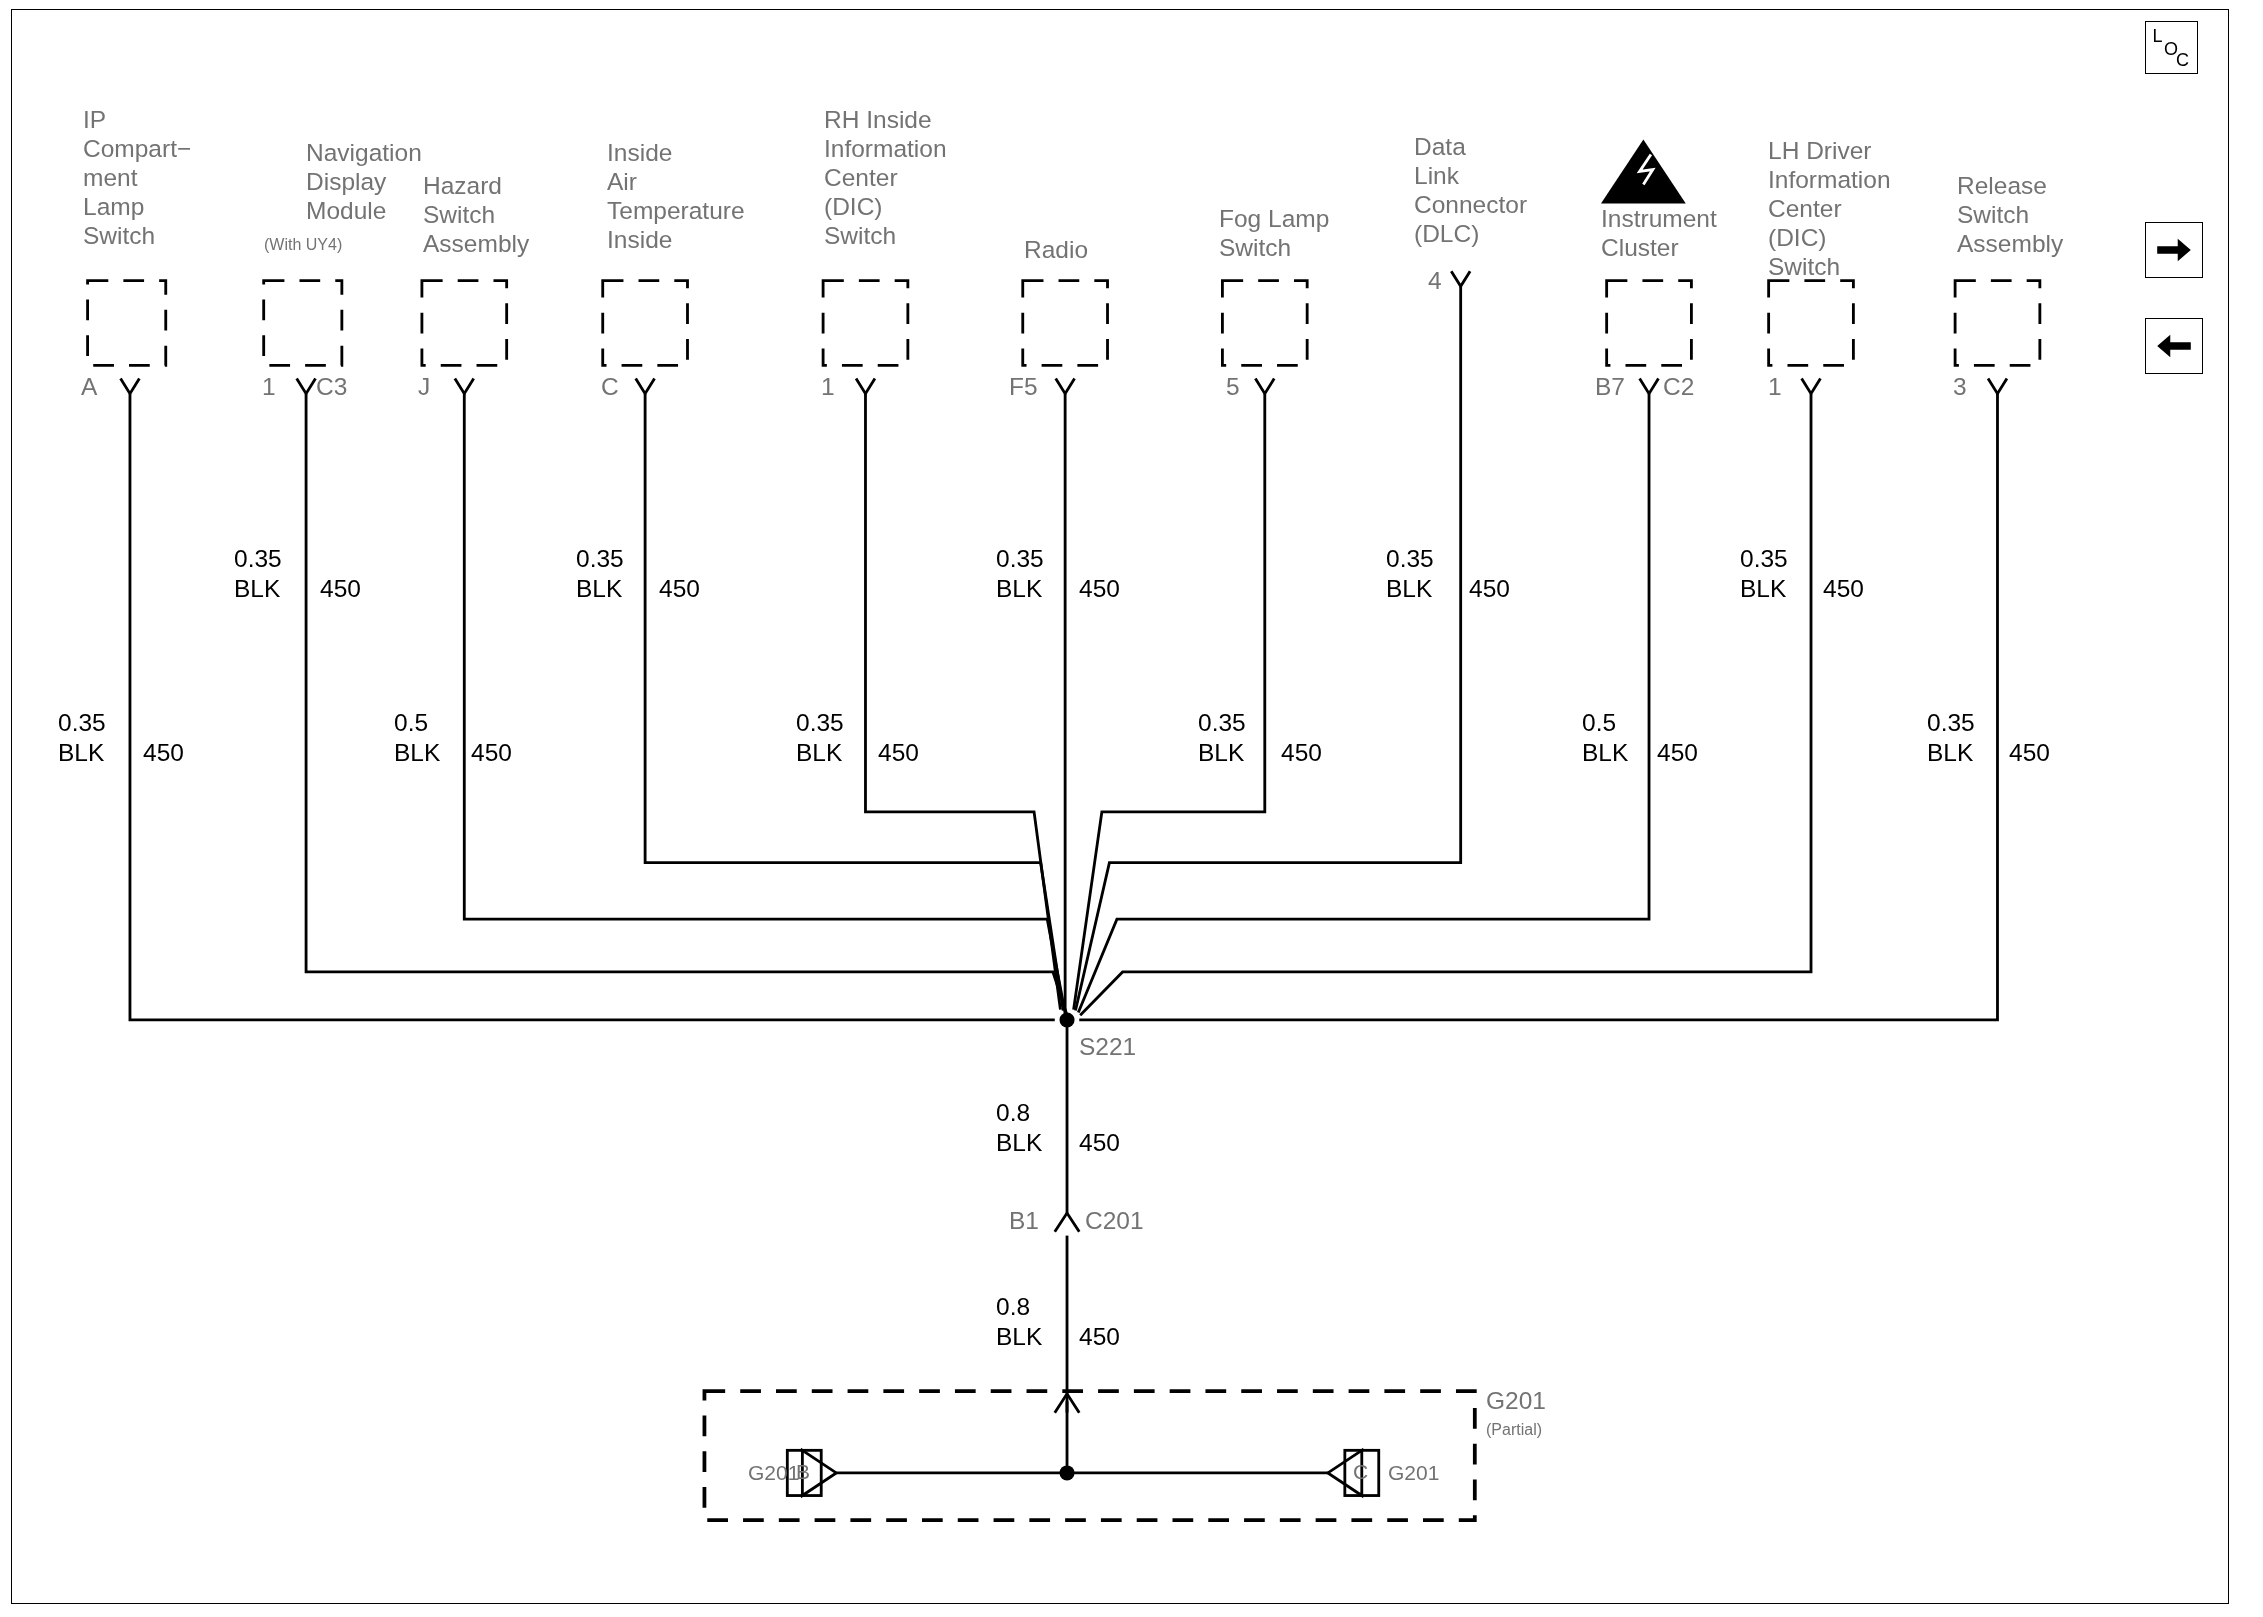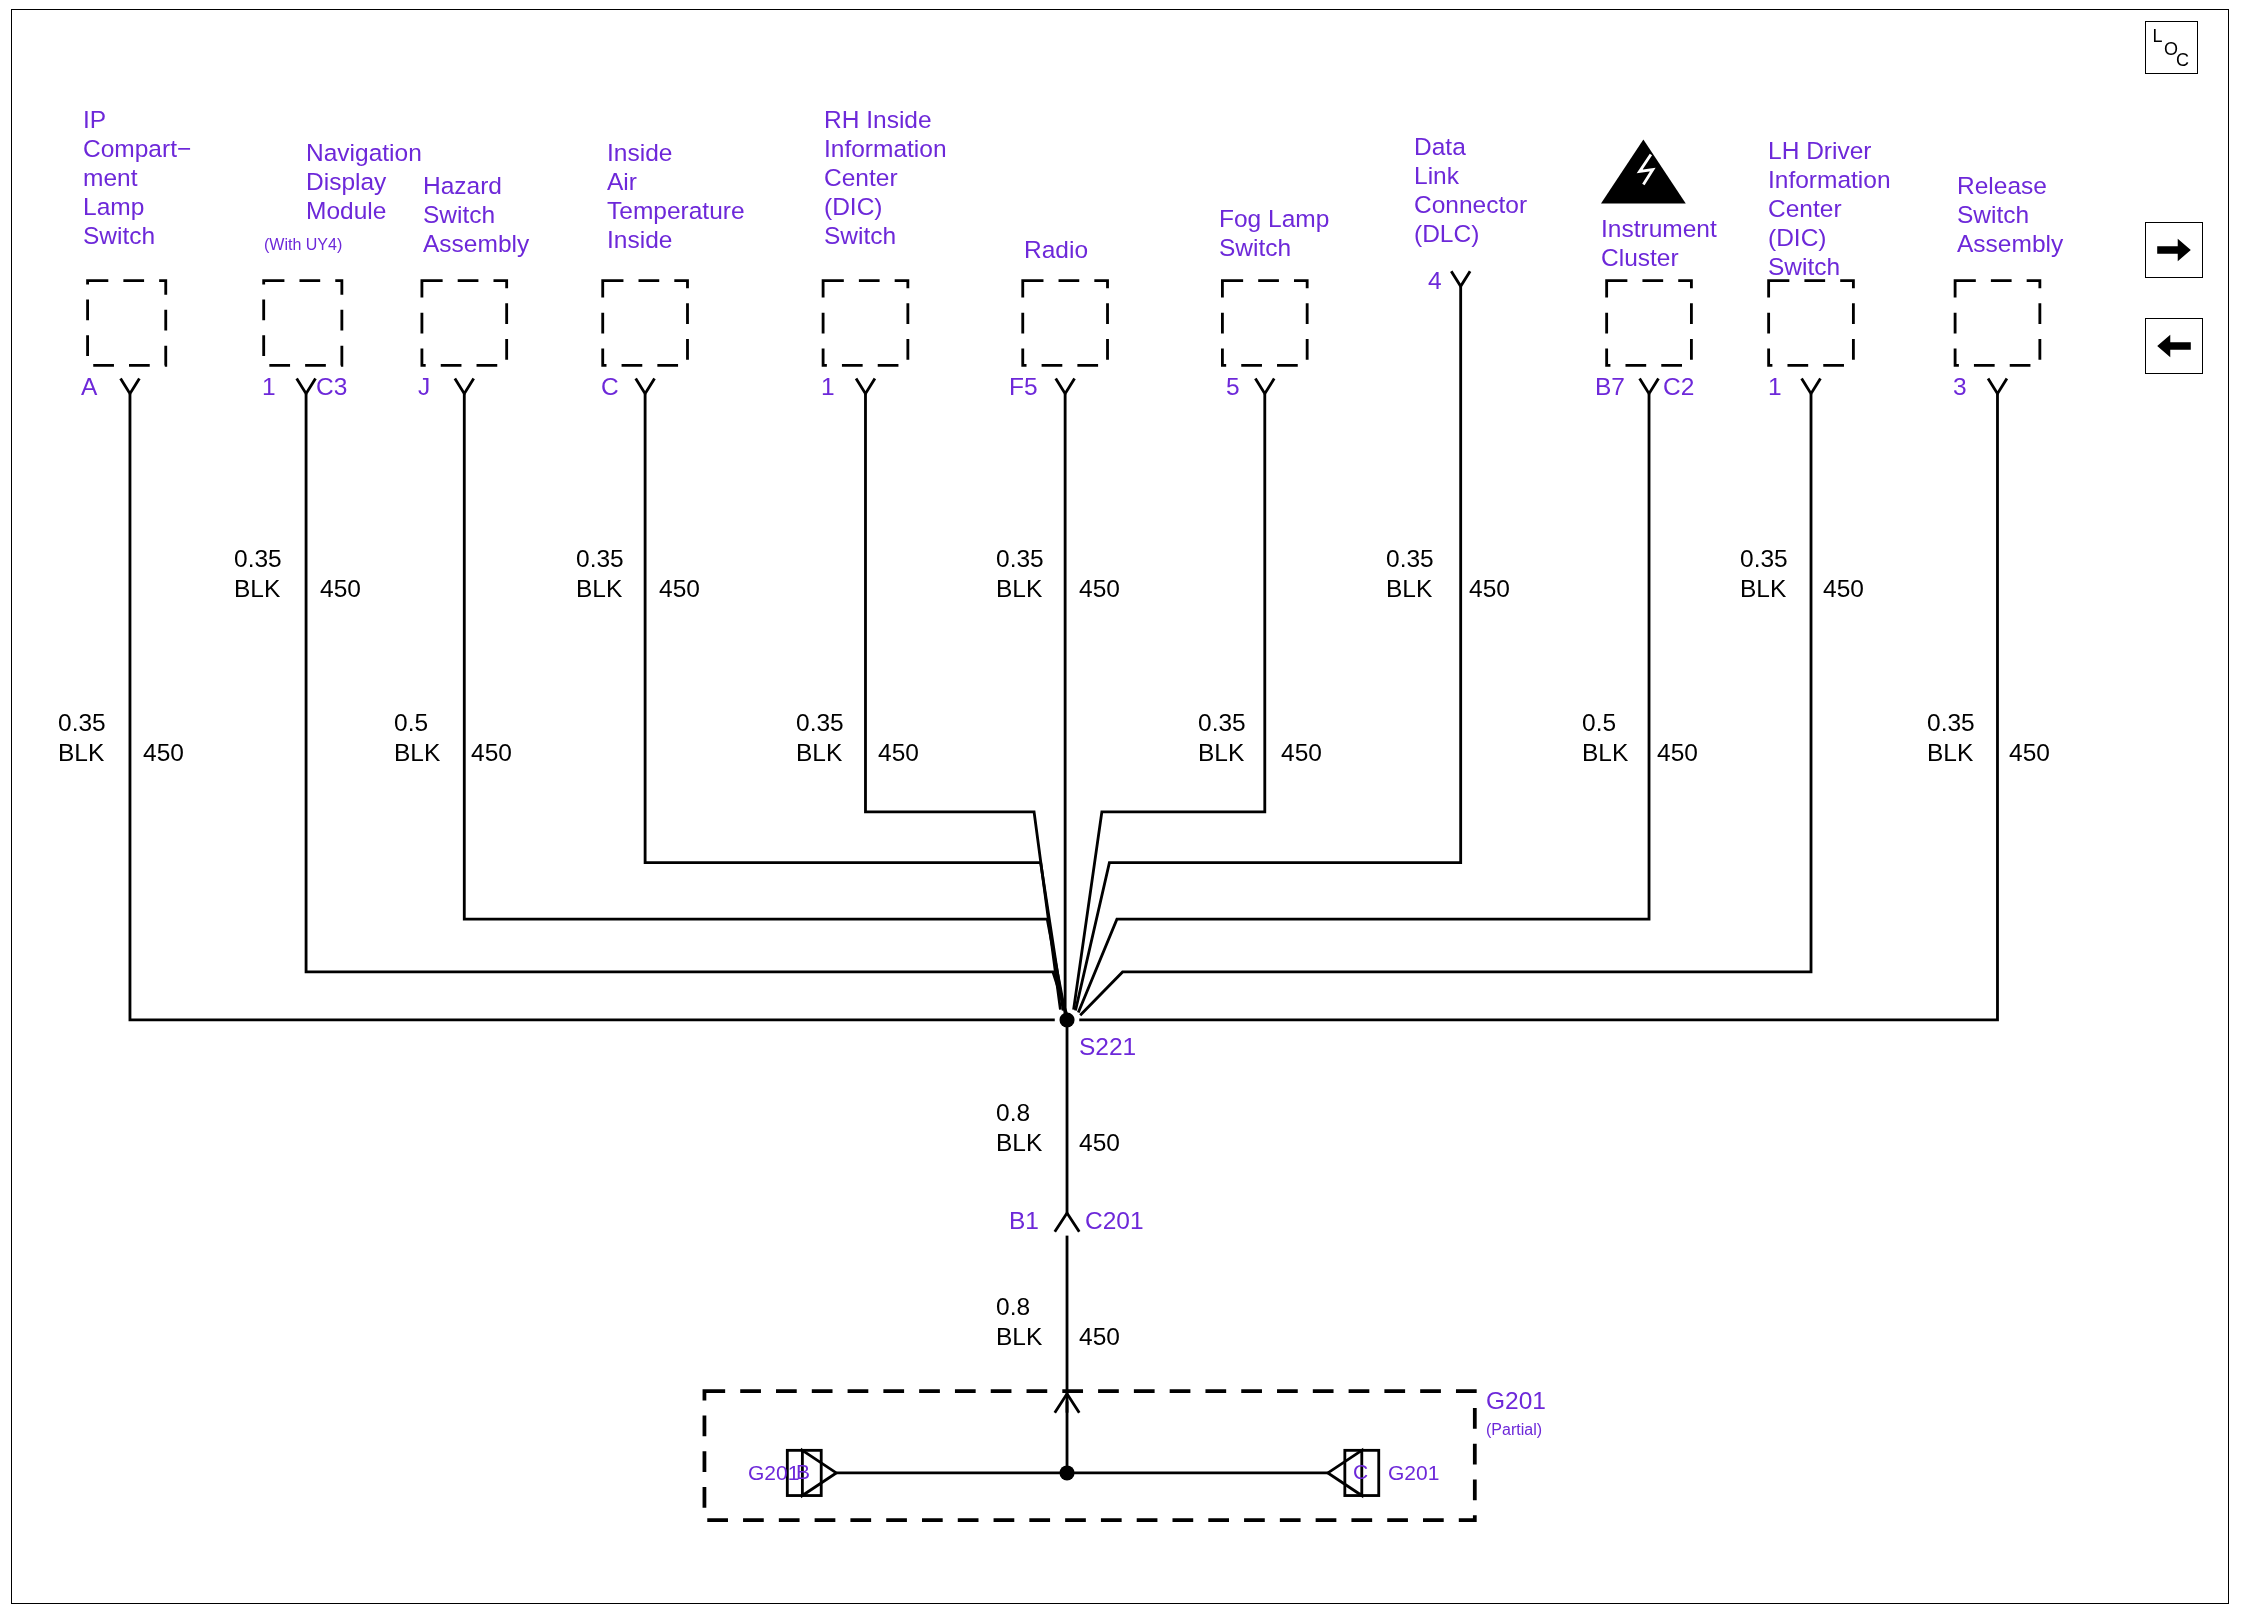--- a/index.html
+++ b/index.html
@@ -32,21 +32,21 @@
     left: 0;
     top: 0;
     width: 2264px;
     height: 1618px;
   }
   .lbl {
     position: absolute;
     font-size: 24.5px;
     line-height: 29px;
     white-space: pre;
-    color: #6d28d9;
+    color: #737373;
   }
   .lbl.small {
     font-size: 16px;
     line-height: 19px;
   }
   .lbl.mid {
     font-size: 21px;
     line-height: 24.5px;
   }
   .wirelbl {
@@ -225,21 +225,21 @@
   <div class="lbl" style="left:1024px;top:235px;">Radio</div>
 
   <div class="lbl" style="left:1219px;top:204px;"><span>Fog Lamp</span>
 <span>Switch</span></div>
 
   <div class="lbl" style="left:1414px;top:132px;"><span>Data</span>
 <span>Link</span>
 <span>Connector</span>
 <span>(DLC)</span></div>
 
-  <div class="lbl" style="left:1601px;top:204px;margin-top:10px;"><span>Instrument</span>
+  <div class="lbl" style="left:1601px;top:204px;"><span>Instrument</span>
 <span>Cluster</span></div>
 
   <div class="lbl" style="left:1768px;top:105px;margin-top:31px;"><span>LH Driver</span>
 <span>Information</span>
 <span>Center</span>
 <span>(DIC)</span>
 <span>Switch</span></div>
 
   <div class="lbl" style="left:1957px;top:171px;"><span>Release</span>
 <span>Switch</span>

